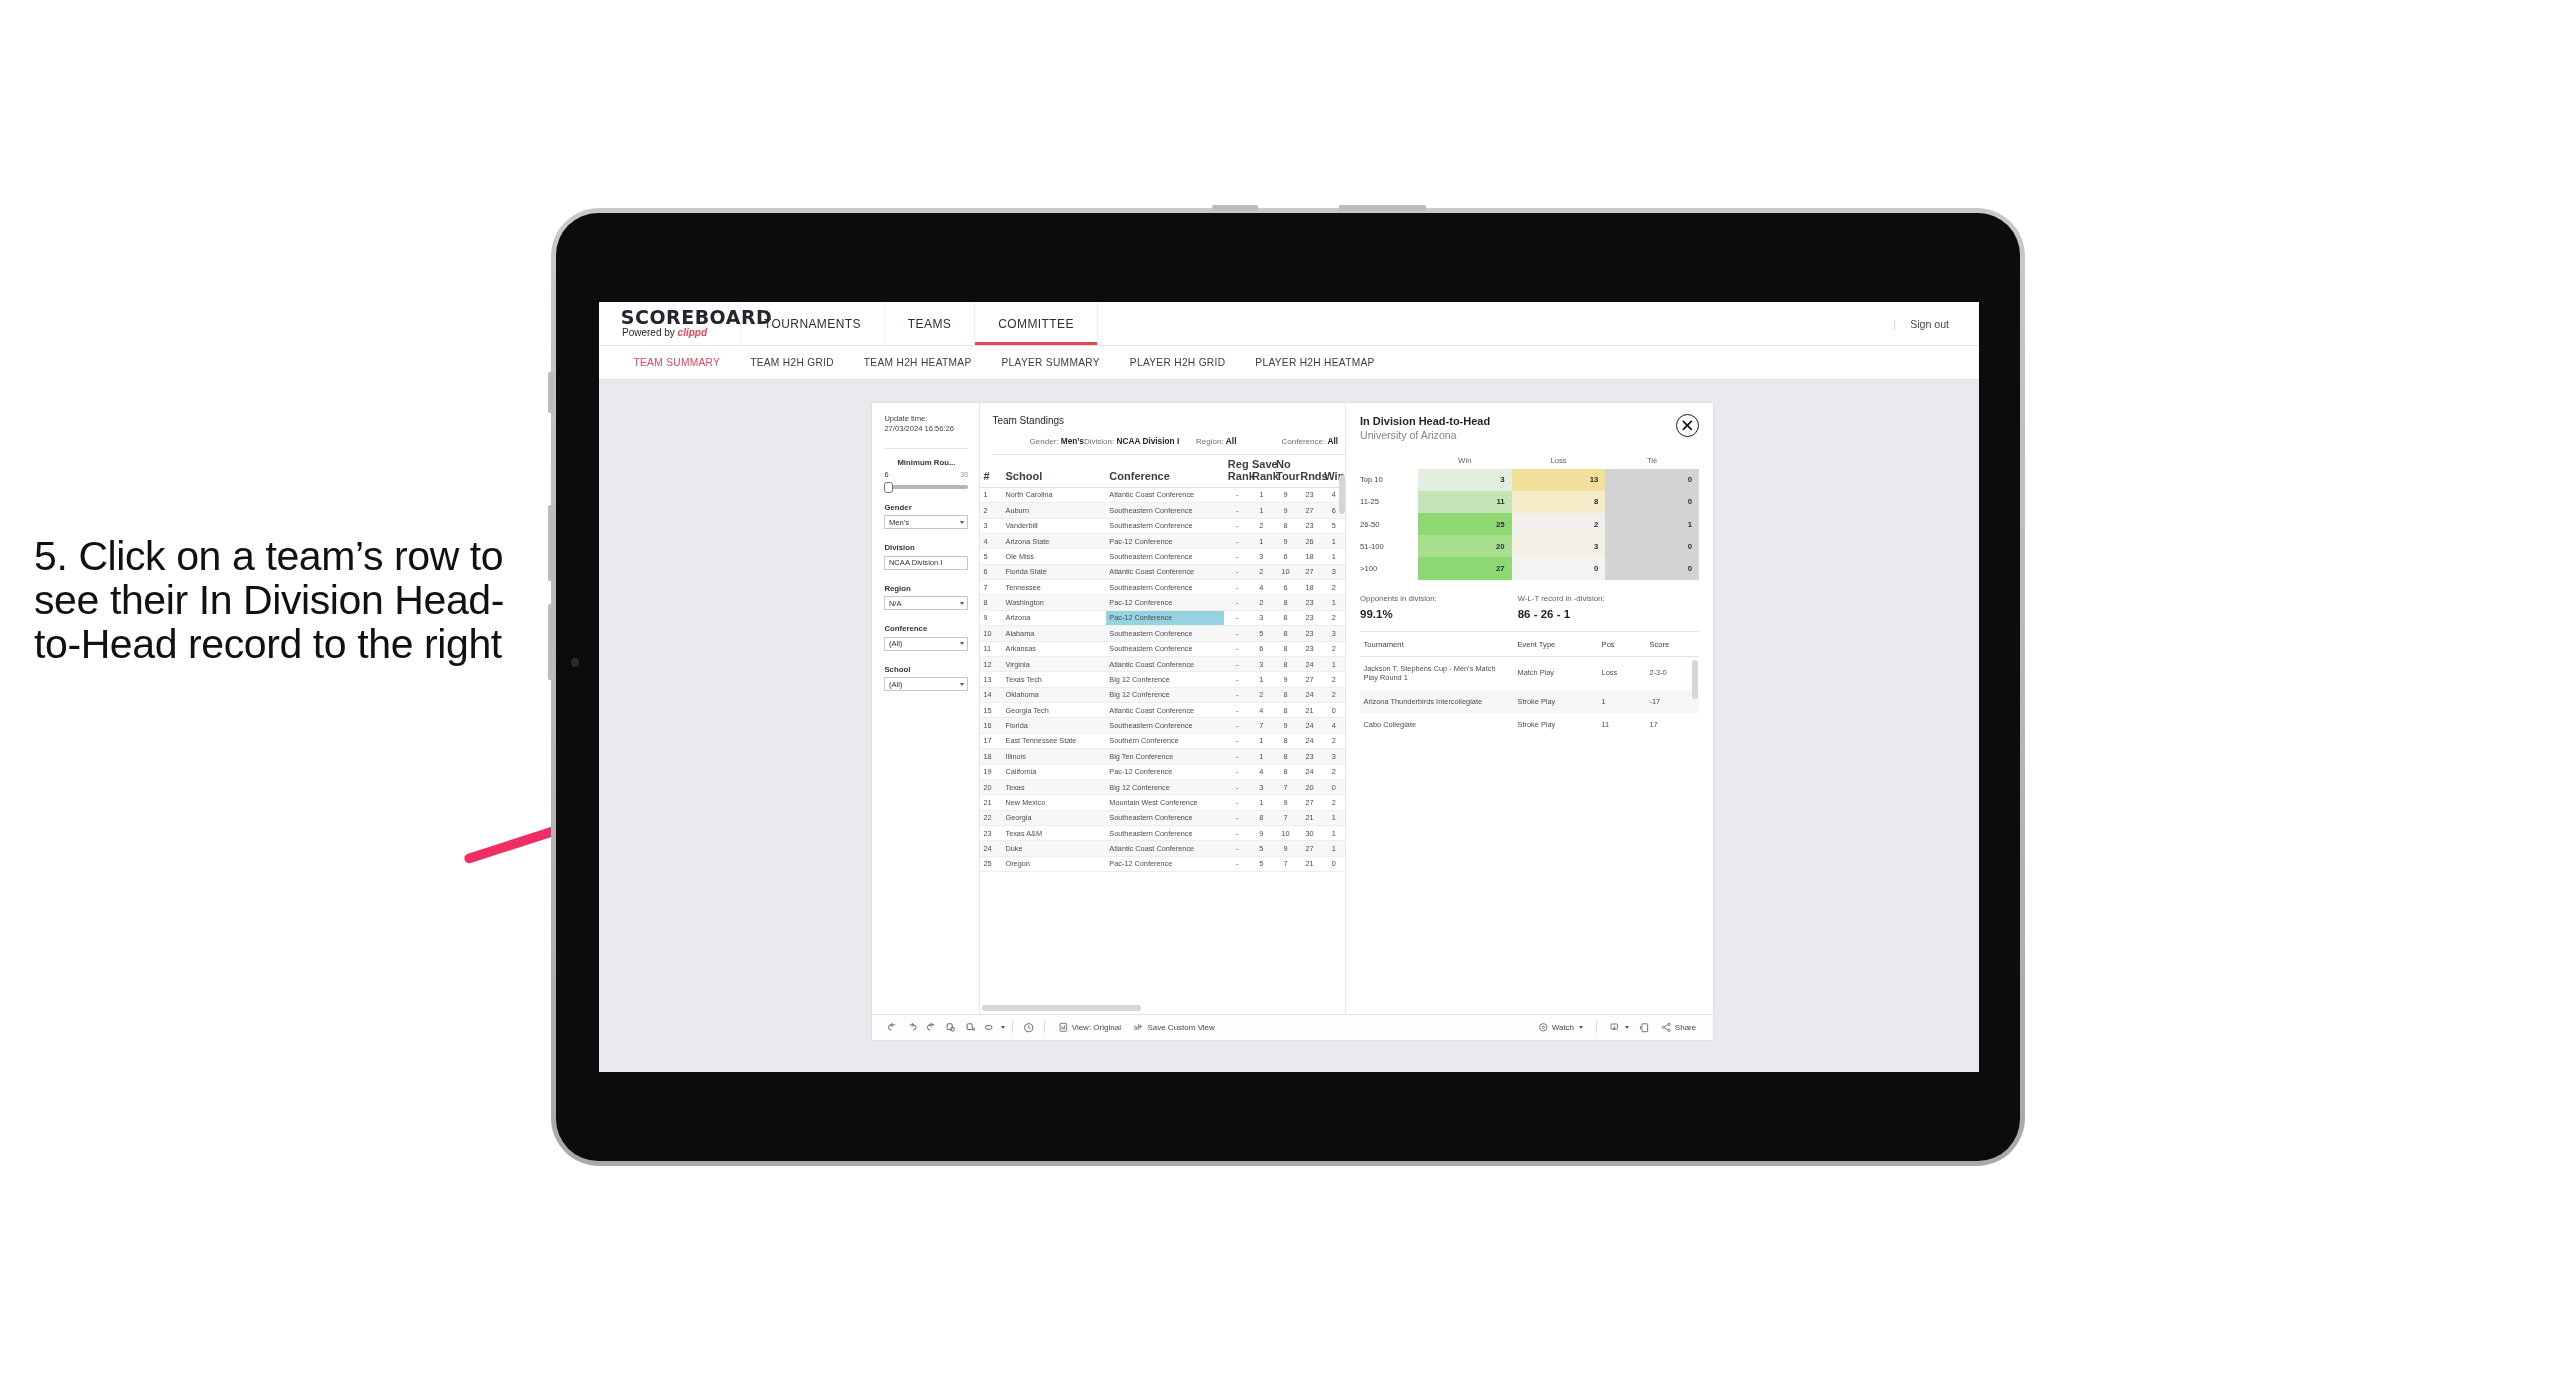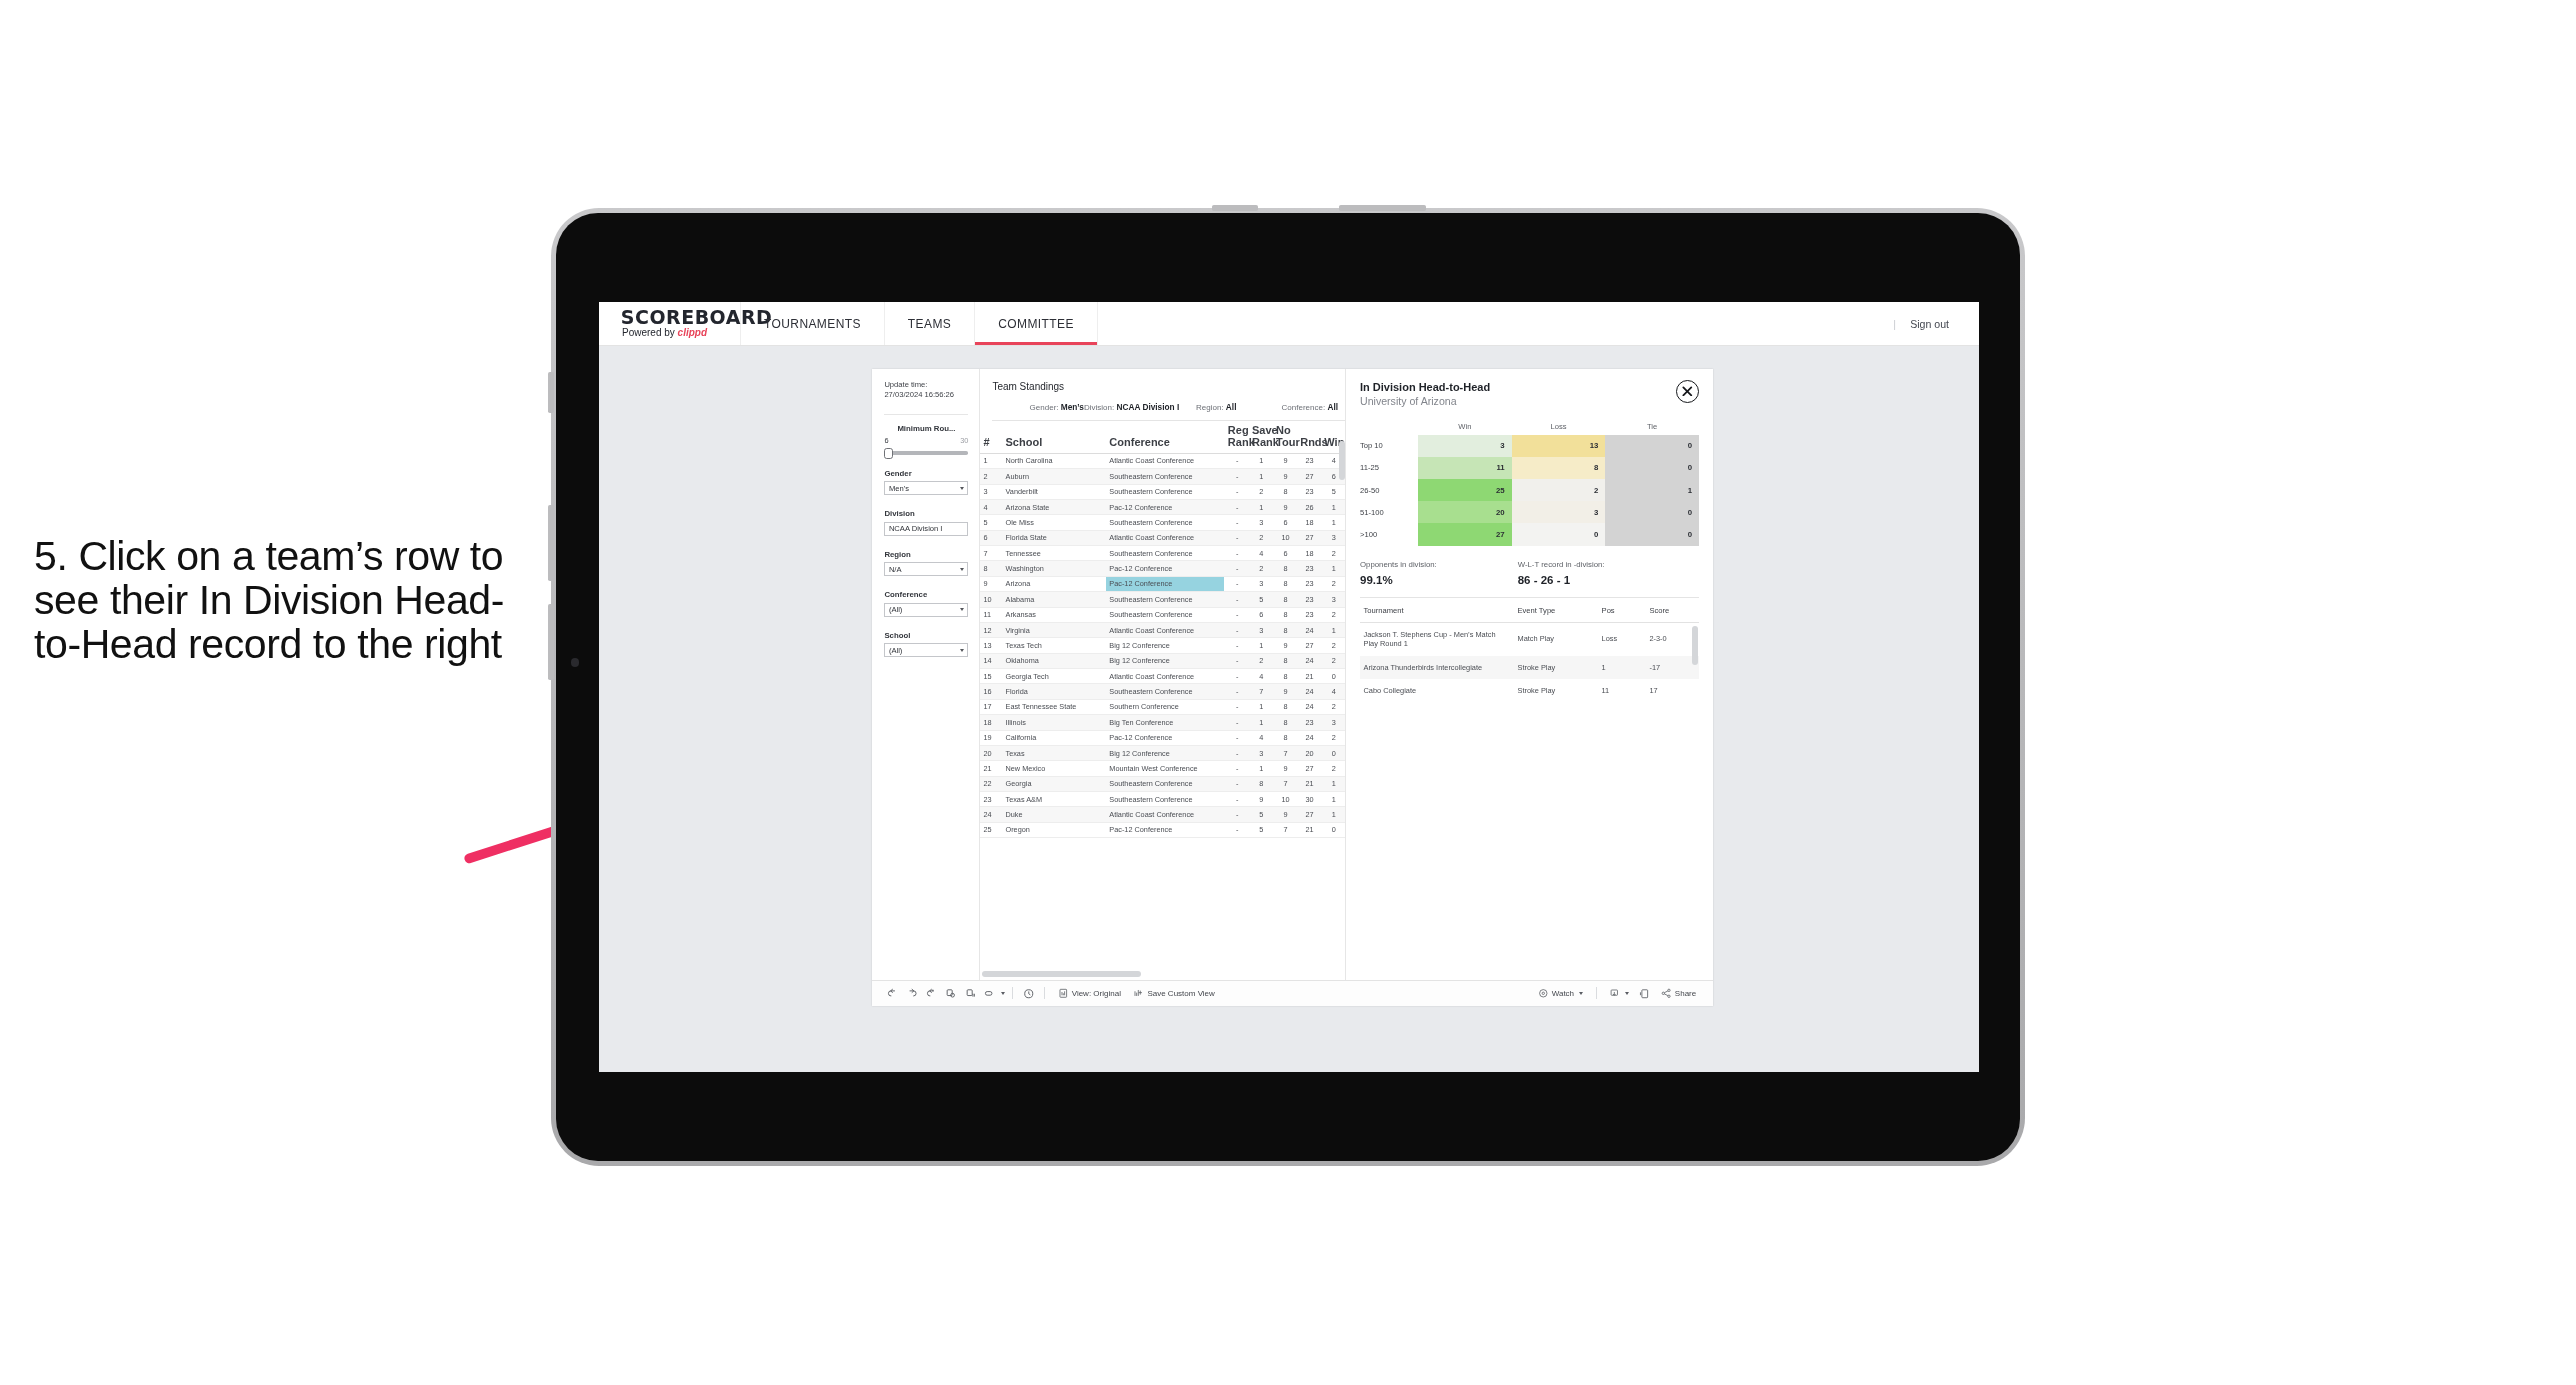--- a/index.html
+++ b/index.html
@@ -327,20 +327,28 @@
       </div>
       <div class="topnav-item">TOURNAMENTS</div>
       <div class="topnav-item">TEAMS</div>
       <div class="topnav-item active">COMMITTEE</div>
       <div id="signout-wrap">
         <span id="signout-sep">|</span>
         <span>Sign out</span>
       </div>
     </div>
 
+    <div id="sub-nav">
+      <div class="subnav-item active">TEAM SUMMARY</div>
+      <div class="subnav-item">TEAM H2H GRID</div>
+      <div class="subnav-item">TEAM H2H HEATMAP</div>
+      <div class="subnav-item">PLAYER SUMMARY</div>
+      <div class="subnav-item">PLAYER H2H GRID</div>
+      <div class="subnav-item">PLAYER H2H HEATMAP</div>
+    </div>
 
     <div id="workspace">
       <div id="viz-card">
         <div id="viz-body">
 
           <div id="filters">
             <div id="update-time">
               <div>Update time:</div>
               <div>27/03/2024 16:56:26</div>
             </div>

